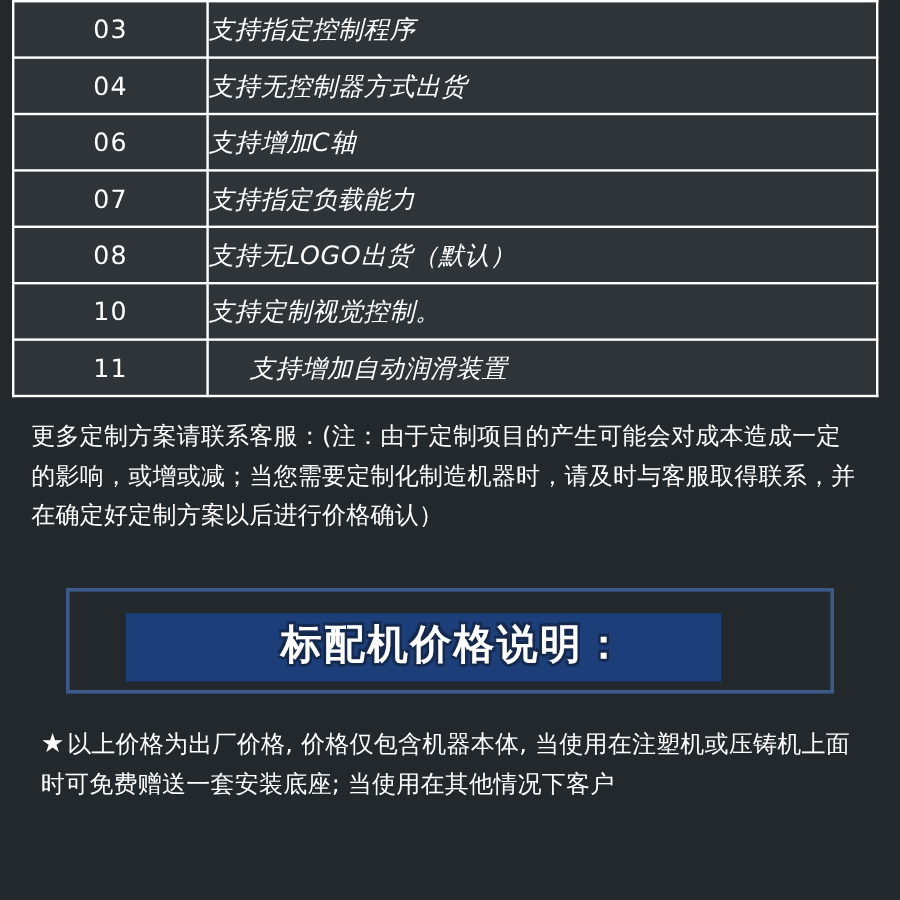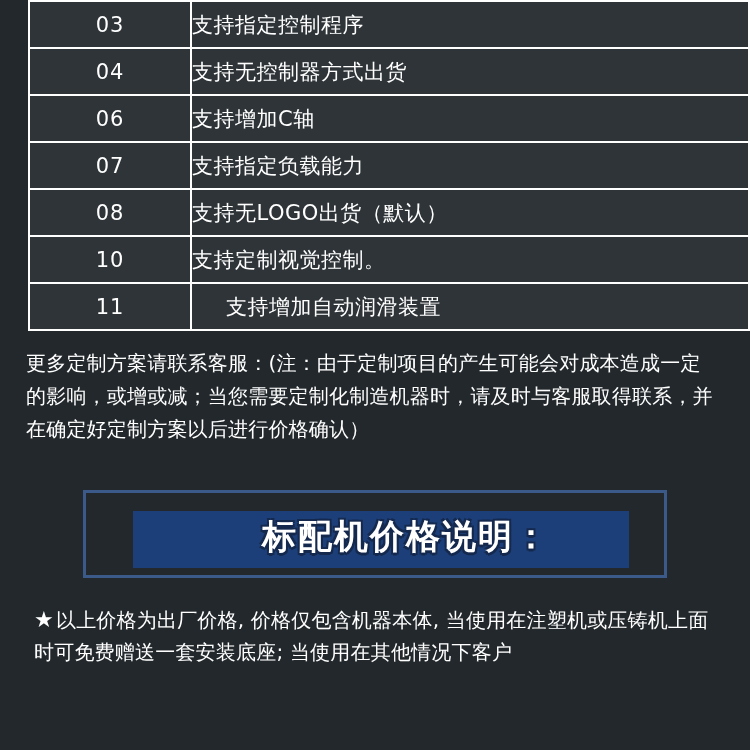--- a/index.html
+++ b/index.html
@@ -12,21 +12,21 @@
     background: #22282c;
     font-family: "DejaVu Sans", "Liberation Sans", sans-serif;
     color: #ffffff;
     overflow: hidden;
     position: relative;
   }
 
   
   .table-wrap {
     position: relative;
-    padding: 0 28px;
+    padding: 0 10px;
     box-sizing: border-box;
     width: 750px;
     border-radius: 27px;
   }
   table.spec {
     border-collapse: collapse;
     width: 722px;
     table-layout: fixed;
   }
   table.spec tr {
@@ -43,39 +43,40 @@
     text-align: center;
     font-size: 21px;
     color: #ffffff;
     letter-spacing: 1px;
   }
   td.desc {
     padding-left: 24px;
     font-size: 21px;
     color: #ffffff;
     letter-spacing: 0.5px;
+    font-style: italic;
   }
   td.desc.indent {
     padding-left: 34px;
     margin-left: 32px;
   }
 
   
   .note {
     margin: 16px 36px 0 26px;
     font-size: 20px;
     line-height: 33px;
     color: #ffffff;
     letter-spacing: 0.2px;
   }
 
   
   .banner-outer {
     margin: 44px auto 0 auto;
-    width: 584px;
+    width: 640px;
     height: 88px;
     border: 3px solid #3b5a8a;
     box-sizing: border-box;
     position: relative;
     background: transparent;
   }
   .banner-inner {
     position: absolute;
     left: 47px;
     top: 18px;

